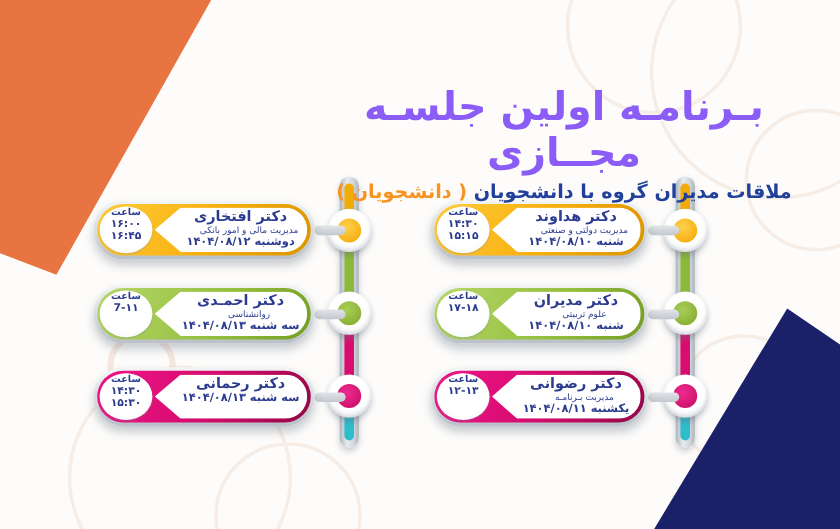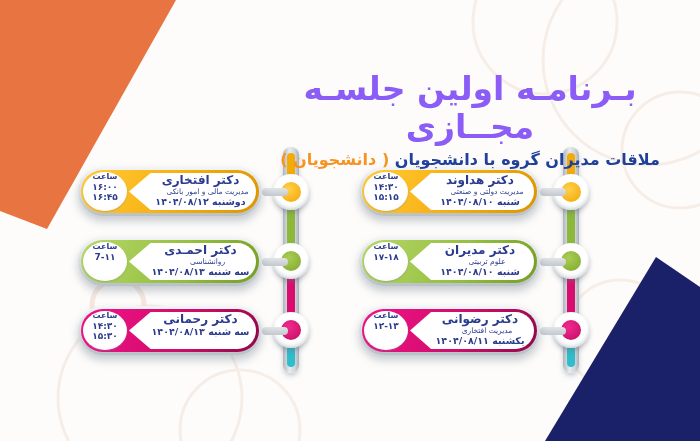--- a/index.html
+++ b/index.html
@@ -177,21 +177,21 @@
   <div class="card col-right row-2 accent-pink">
     <div class="stub"></div>
     <div class="pill-rim">
         <div class="pill">
       <div class="time-badge">
         <span class="t-label">ساعت</span>
         <span class="t-val">۱۲-۱۳</span>
       </div>
       <div class="content">
         <div class="name">دکتر رضوانی</div>
-        <div class="dept">مدیریت افتخاری</div>
+        <div class="dept">مدیریت بـرنامـه</div>
         <div class="date">
           <span>یکشنبه</span>
           <span class="num">۱۴۰۴/۰۸/۱۱</span>
         </div>
       </div>
     </div>
       </div>
   </div>
 
   <div class="card col-left row-0 accent-yellow">

